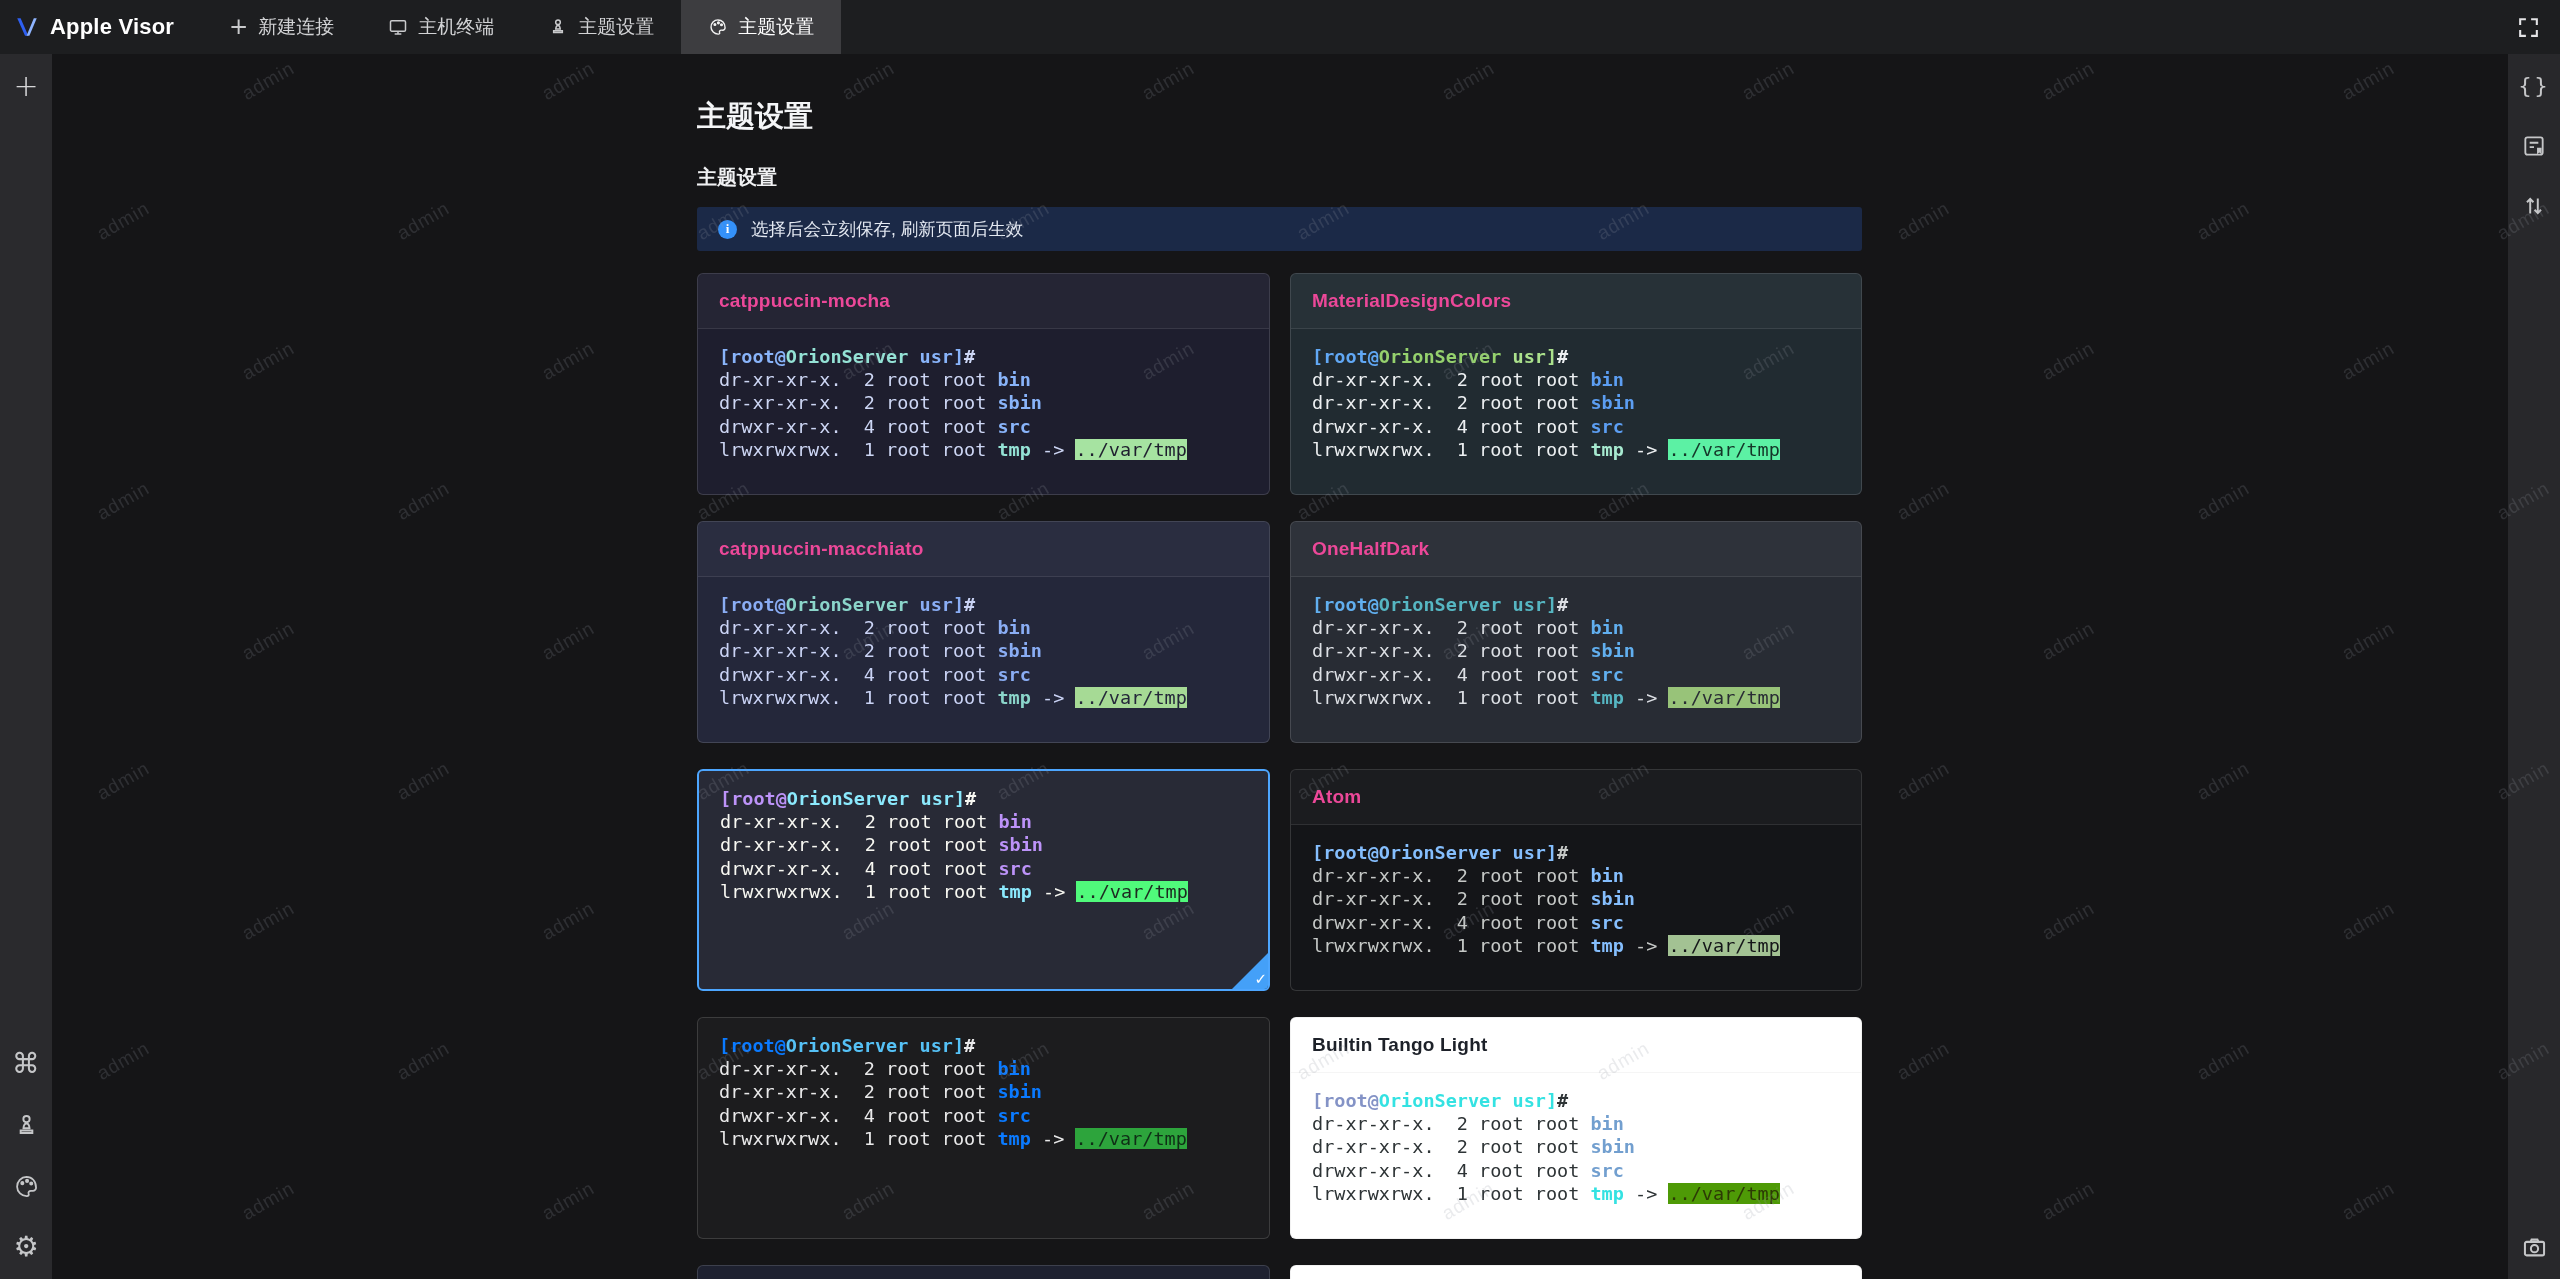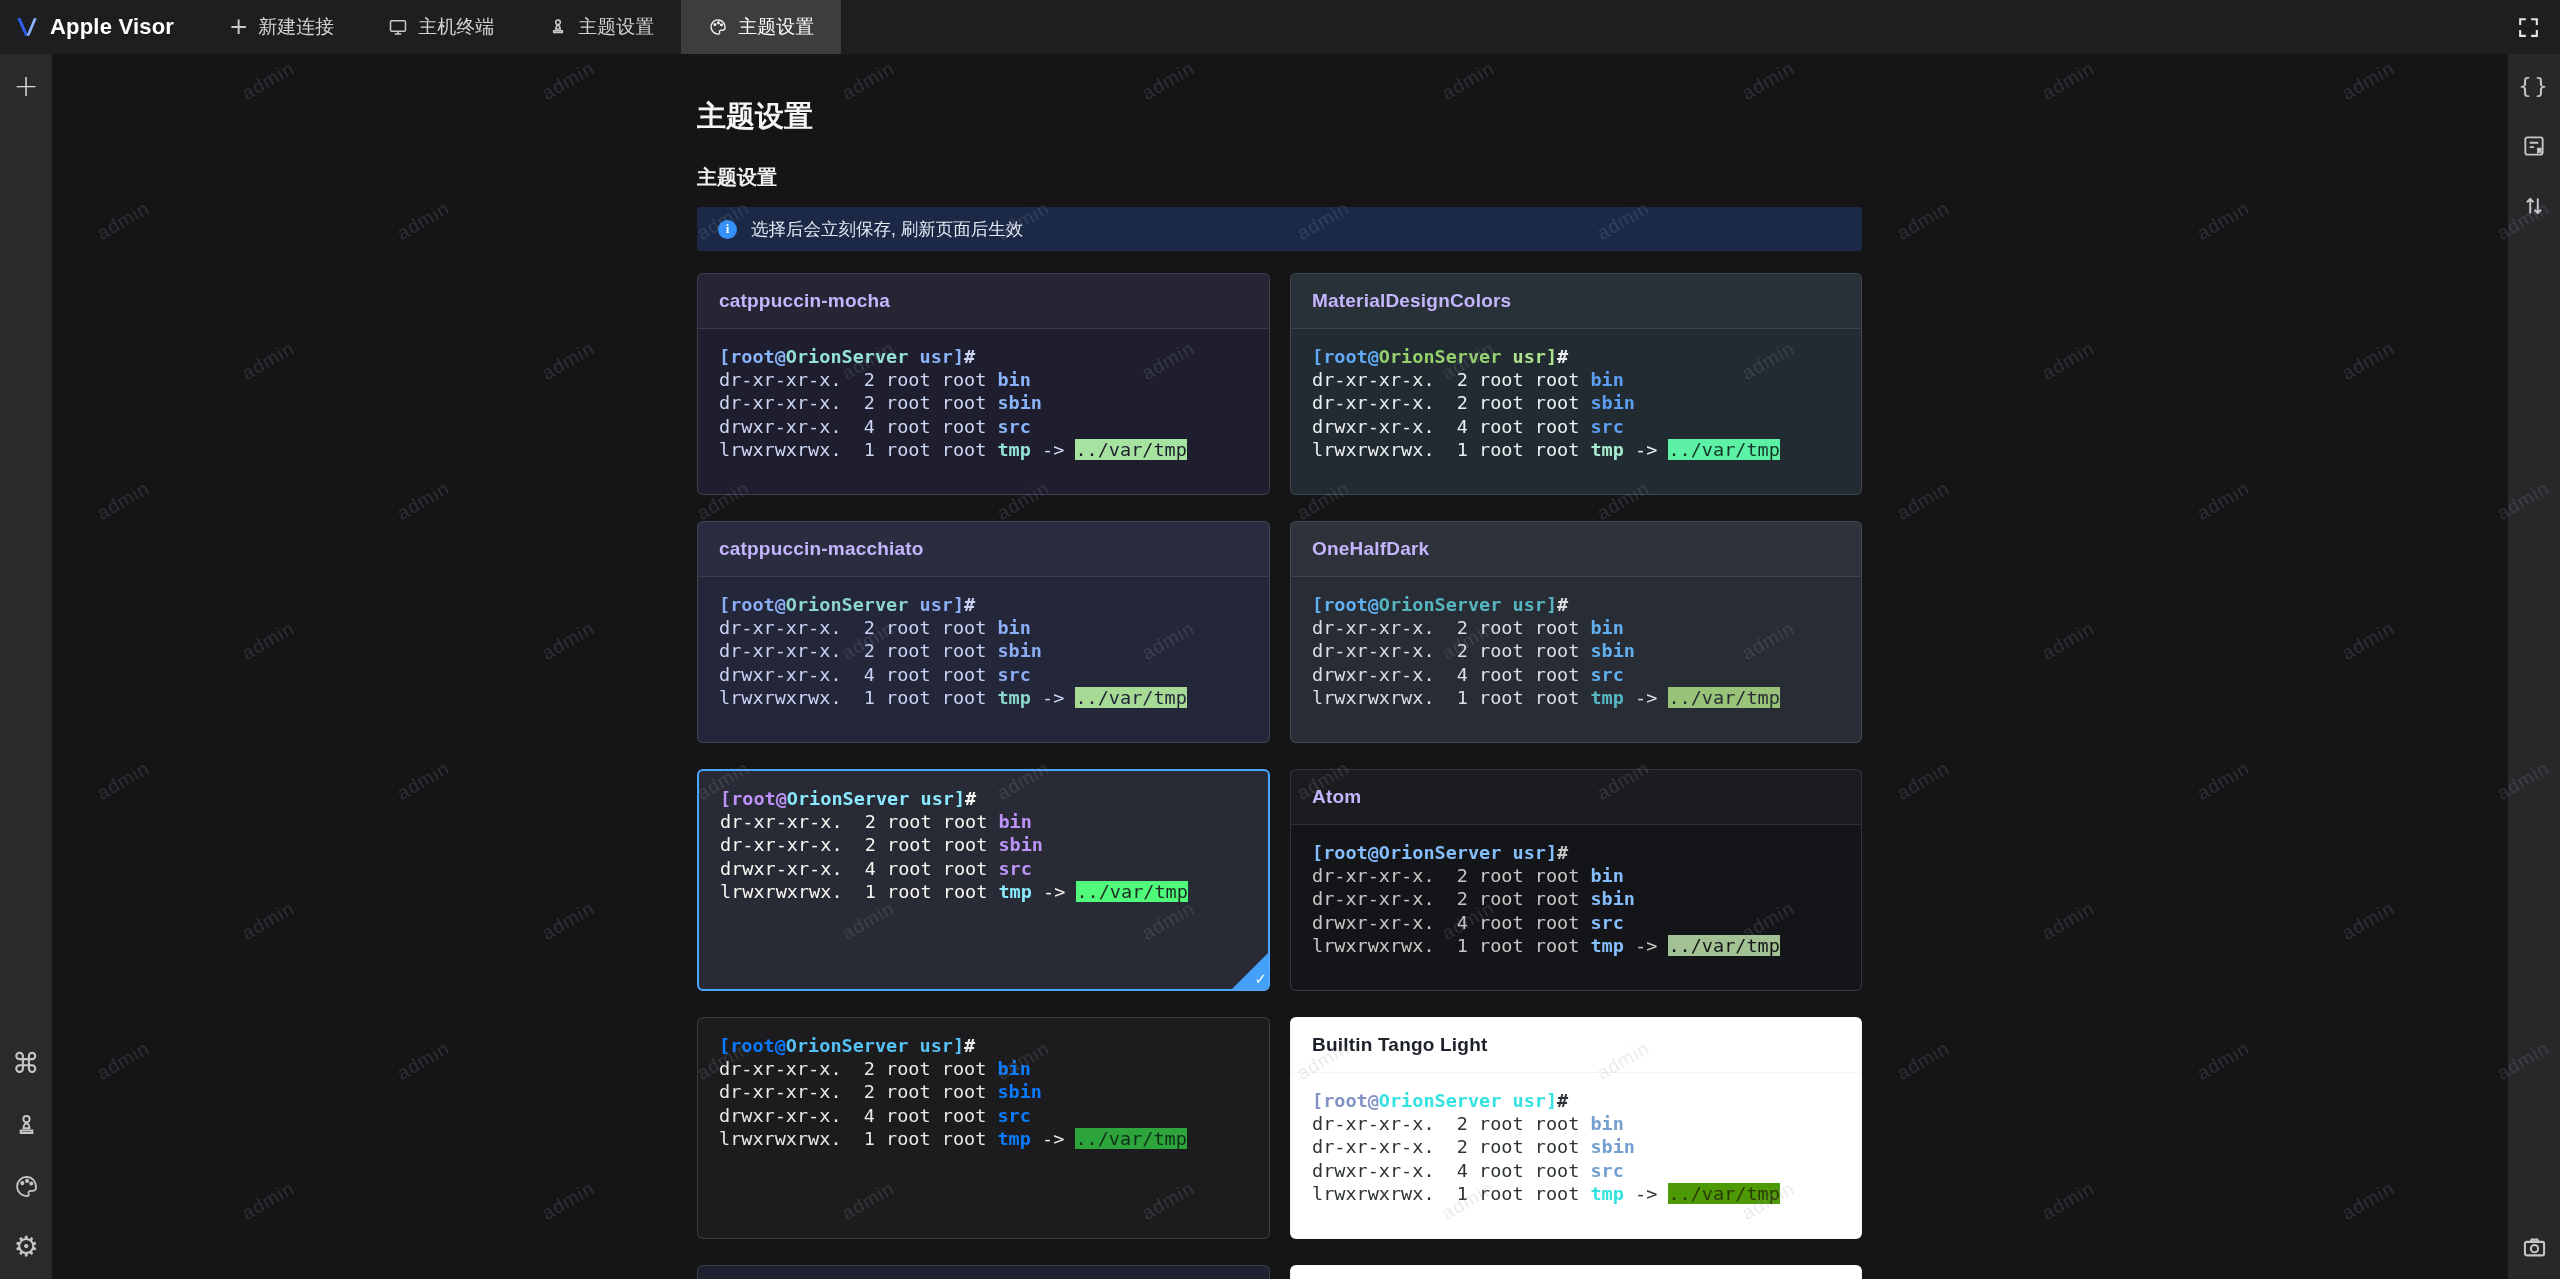--- a/index.html
+++ b/index.html
@@ -48,21 +48,21 @@
   
   .cards{margin-top:22px;display:grid;grid-template-columns:573px 572px;column-gap:20px;row-gap:26px;
          grid-auto-rows:222px;padding-bottom:40px;}
   .card{position:relative;border-radius:6px;border:1px solid rgba(255,255,255,0.14);
         overflow:hidden;box-sizing:border-box;cursor:pointer;}
   .card.light{border-color:rgba(0,0,0,0.05);}
   .card.selected{border:2px solid #4da6ff;}
   .card-header{height:54px;display:flex;align-items:center;padding:0 21px;
                background:rgba(255,255,255,0.03);border-bottom:1px solid rgba(255,255,255,0.09);}
   .card.light .card-header{background:transparent;border-bottom:1px solid rgba(0,0,0,0.04);}
-  .card-title{font-size:19px;font-weight:bold;color:#c4b5fd;letter-spacing:.2px;}
+  .card-title{font-size:19px;font-weight:bold;color:#ec4899;letter-spacing:.2px;}
   .card.light .card-title{color:#1d2129;}
   .card-body{padding:16px 21px 0;}
   .term{margin:0;font-family:"DejaVu Sans Mono","Liberation Mono",monospace;
         font-size:18.5px;line-height:23.2px;white-space:pre;}
   .sel-corner{position:absolute;right:-1px;bottom:-1px;width:0;height:0;border-style:solid;
               border-width:0 0 38px 38px;border-color:transparent transparent #44a0f8 transparent;}
   .sel-corner .check{position:absolute;right:2px;top:18px;color:#ffffff;font-size:15px;font-weight:bold;
                      font-family:"DejaVu Sans",sans-serif;}
 
   

